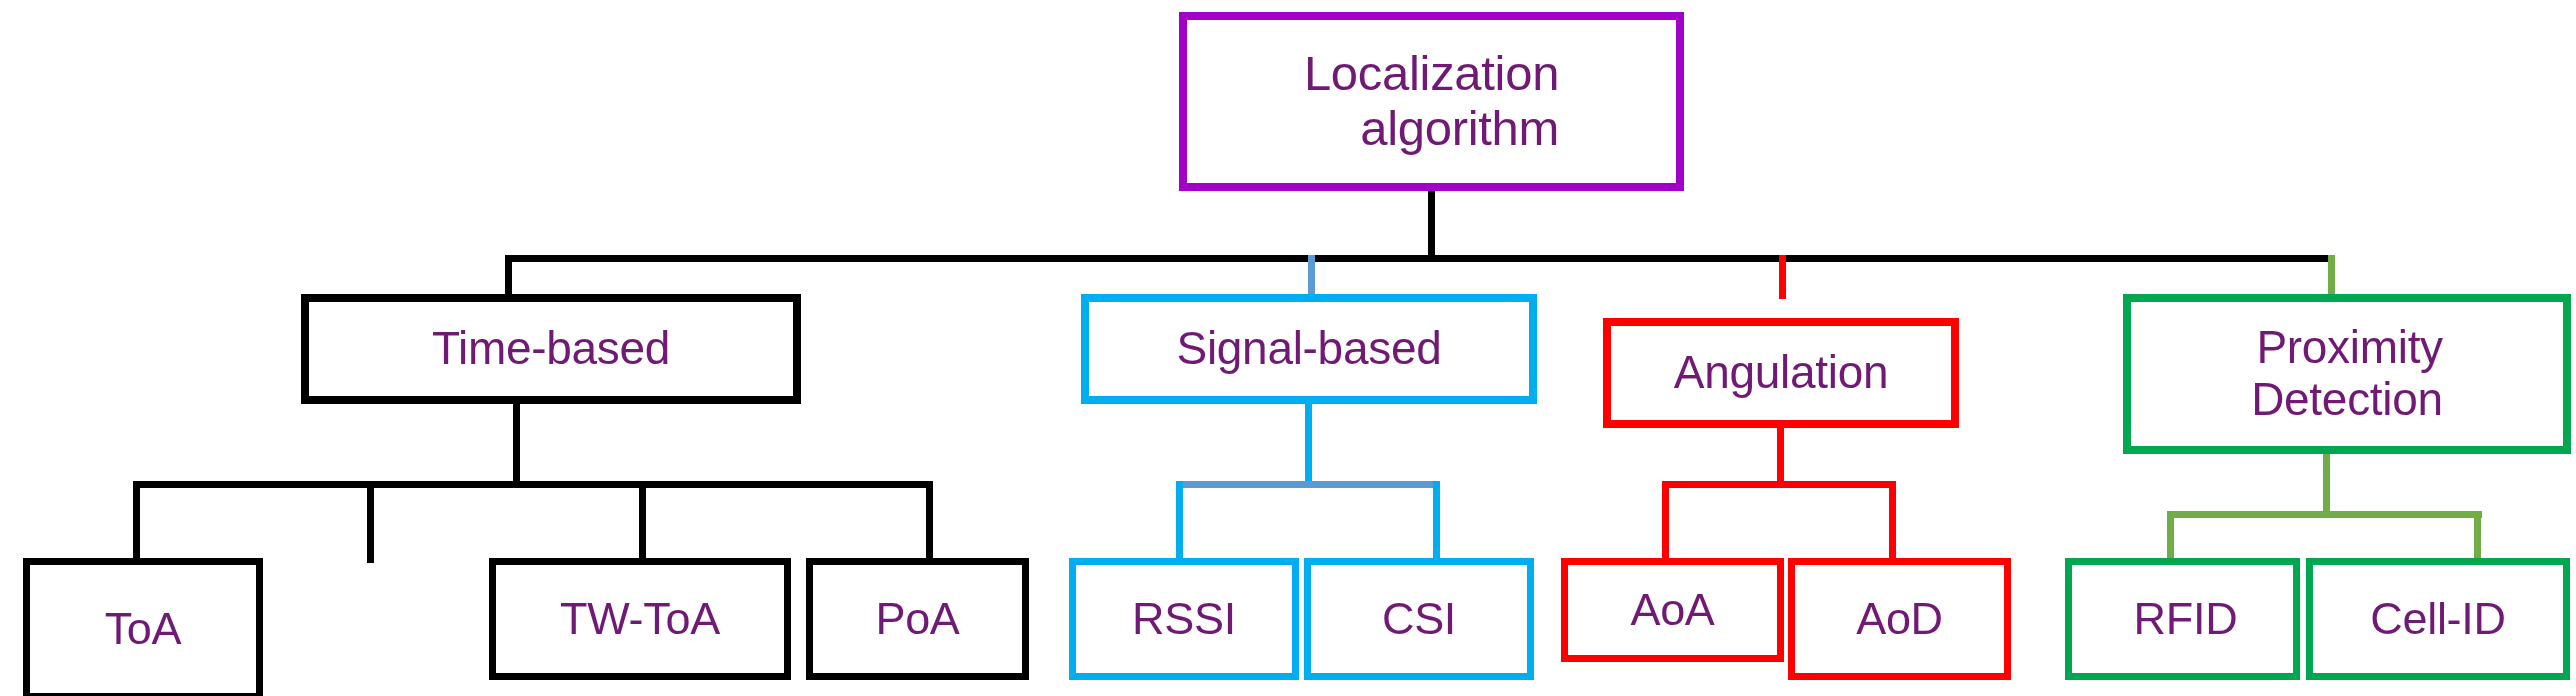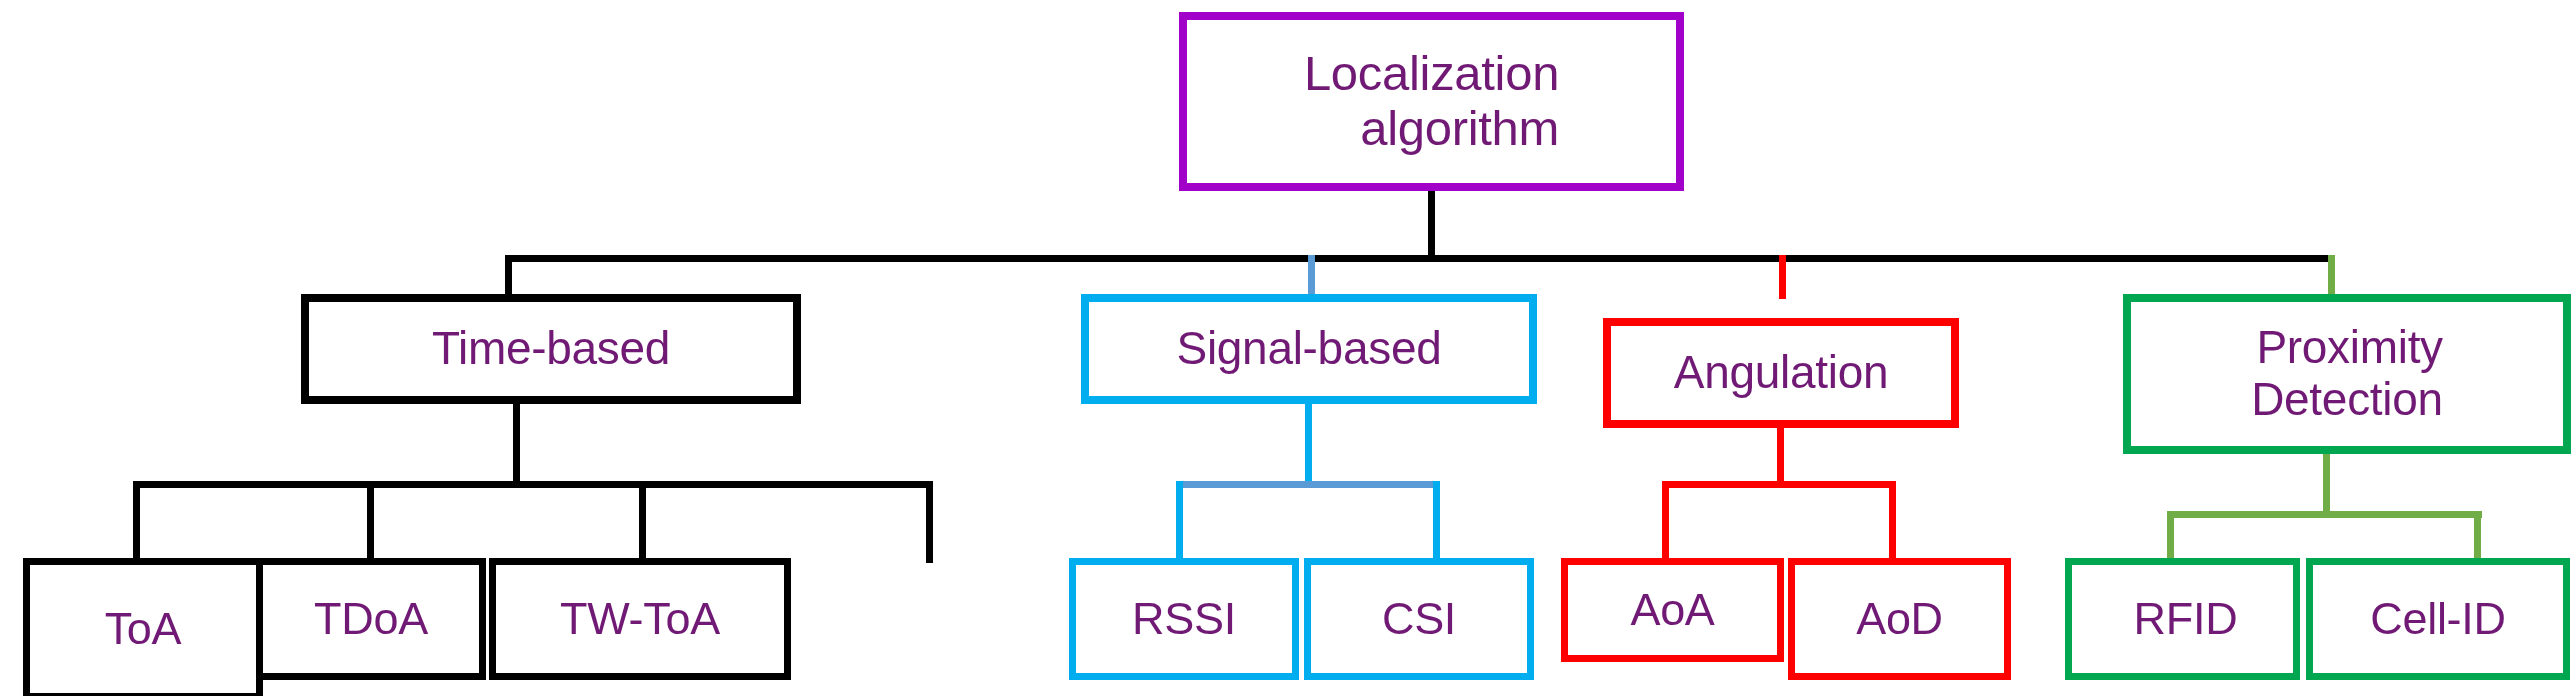--- a/index.html
+++ b/index.html
@@ -137,28 +137,28 @@
 
   <div class="conn v" style="background:#70AD47; left:2323px; top:454px; height:63px;"></div>
   <div class="conn h" style="background:#70AD47; left:2167px; top:511px; width:315px;"></div>
   <div class="conn v" style="background:#70AD47; left:2167px; top:511px; height:52px;"></div>
   <div class="conn v" style="background:#70AD47; left:2474px; top:511px; height:52px;"></div>
 
   <div class="node level-leaf" style="--nc:#000000; left:23px; top:558px; width:240px; height:142px;">
     <span class="node-label">ToA</span>
   </div>
 
-  <div class="node level-leaf" style="--nc:#000000; left:256px; top:558px; width:230px; height:122px;">
-    <span class="node-label">TDoA</span>
-  </div>
 
   <div class="node level-leaf" style="--nc:#000000; left:489px; top:558px; width:302px; height:122px;">
     <span class="node-label">TW-ToA</span>
   </div>
 
+  <div class="node level-leaf" style="--nc:#000000; left:806px; top:558px; width:223px; height:122px;">
+    <span class="node-label">PoA</span>
+  </div>
 
   <div class="node level-leaf" style="--nc:#00AEEF; left:1069px; top:558px; width:230px; height:122px;">
     <span class="node-label">RSSI</span>
   </div>
 
   <div class="node level-leaf" style="--nc:#00AEEF; left:1304px; top:558px; width:230px; height:122px;">
     <span class="node-label">CSI</span>
   </div>
 
   <div class="node level-leaf" style="--nc:#FF0000; left:1561px; top:558px; width:223px; height:104px;">

